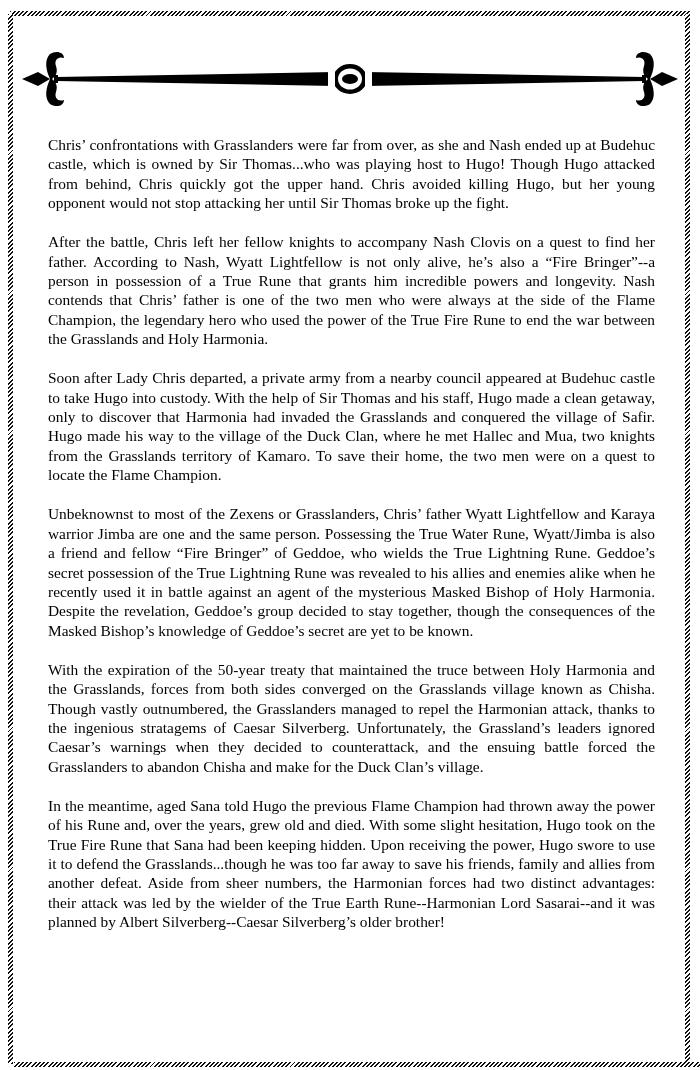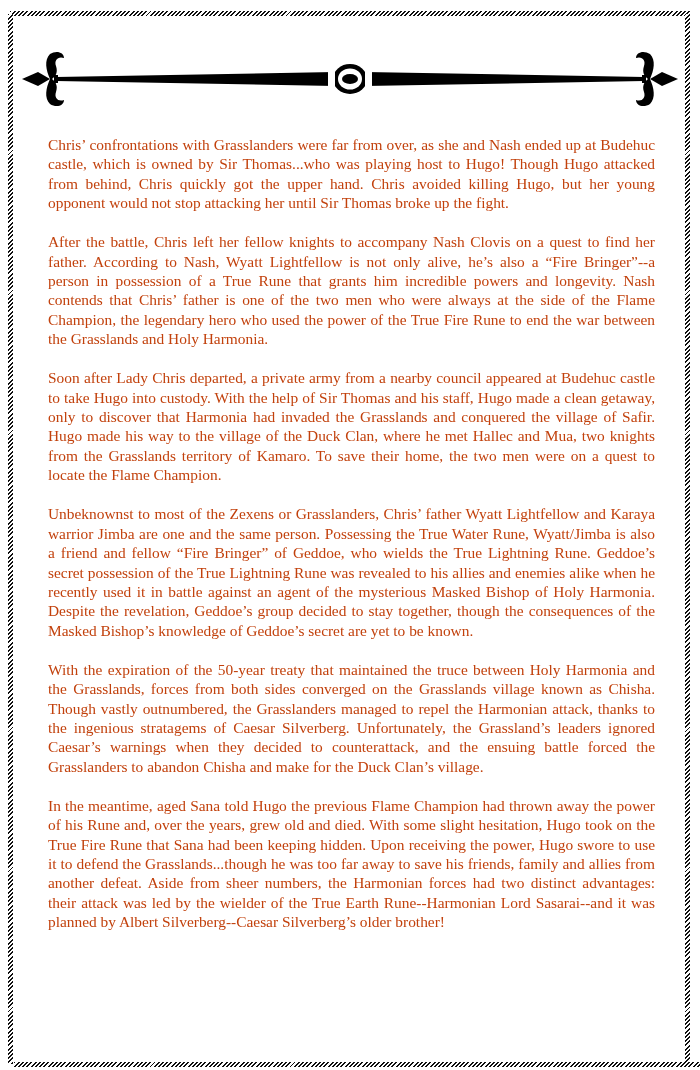--- a/index.html
+++ b/index.html
@@ -18,21 +18,21 @@
     background: repeating-linear-gradient(135deg, #111 0 1.4px, #fff 1.4px 3px);
   }
   .frame-right {
     left: 685px; top: 14px; width: 5px; height: 1050px;
     background: repeating-linear-gradient(135deg, #111 0 1.4px, #fff 1.4px 3px);
   }
   .ornament { position: absolute; left: 20px; top: 48px; width: 660px; height: 62px; }
   .content {
     position: absolute; left: 48px; top: 135px; width: 607px;
     font-family: "Liberation Serif", serif;
-    font-size: 15.4px; line-height: 19.4px; color: #c2410c;
+    font-size: 15.4px; line-height: 19.4px; color: #000000;
     text-align: justify;
   }
   .content p { margin: 0 0 19.6px 0; }
 </style>
 </head>
 <body>
 
 <div class="frame-top"></div>
 <div class="frame-left"></div>
 <div class="frame-right"></div>

